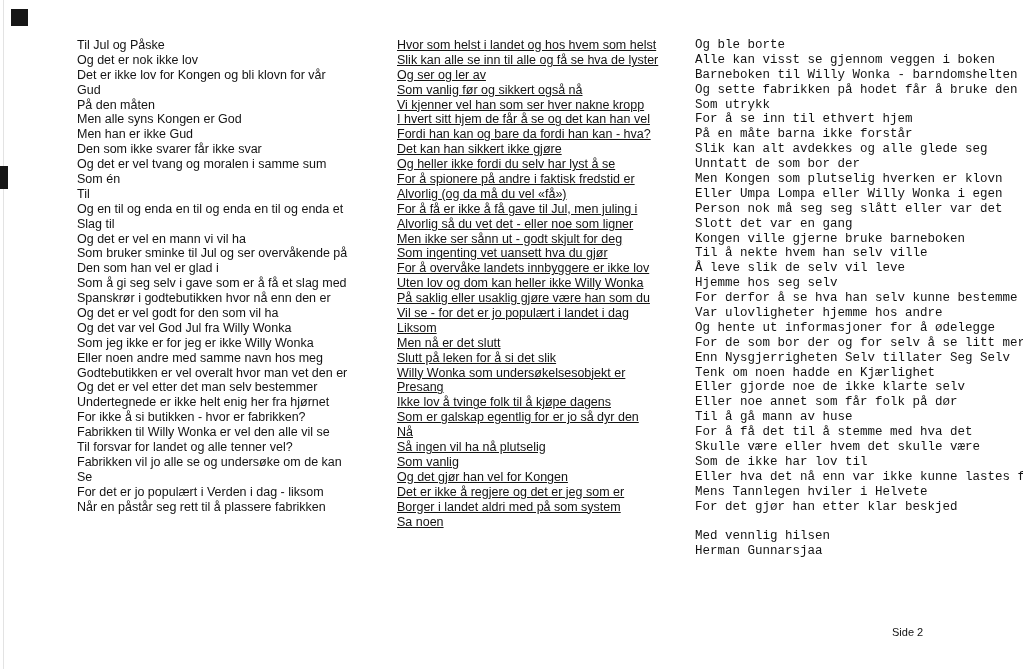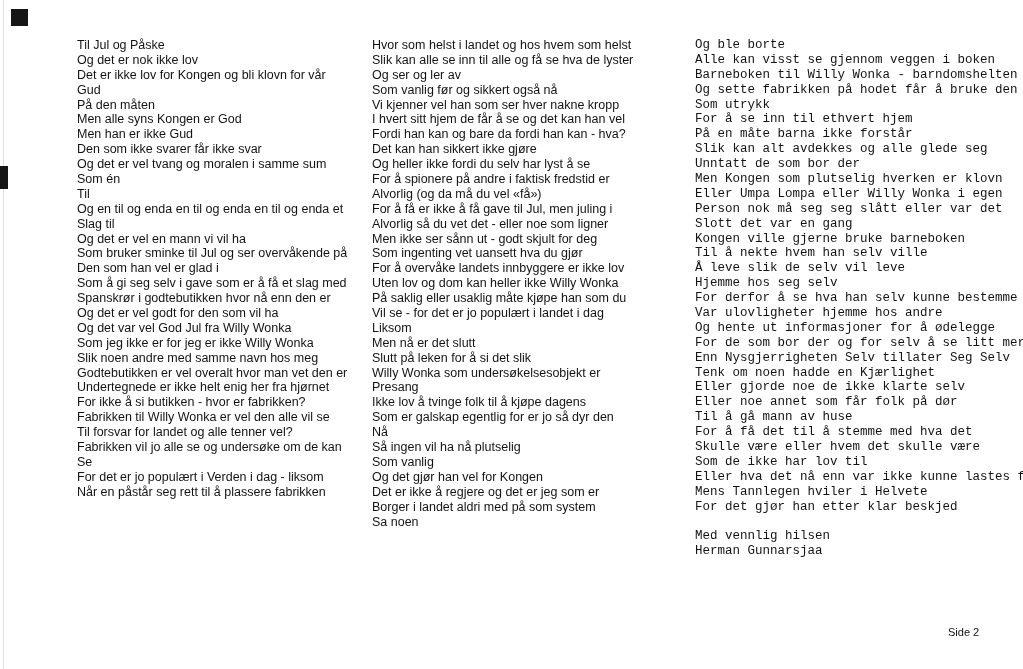--- a/index.html
+++ b/index.html
@@ -31,27 +31,27 @@
   .artifact.sq2 { left: 0;    top: 166px; width: 8px; height: 23px; }
   .col {
     position: absolute;
     top: 38px;
     font-size: 12.5px;
     line-height: 14.9px;
     white-space: nowrap;
     letter-spacing: 0;
   }
   .col-1 { left: 77px;  }
-  .col-2 { left: 372px; }
+  .col-2 { left: 397px; text-decoration: underline; }
   .col-3 { left: 695px; font-family: Liberation Mono, monospace; }
   .line { height: 14.9px; }
   .spacer-line { height: 14.9px; }
   .footer-page-number {
     position: absolute;
-    left: 948px;
+    left: 892px;
     top: 626px;
     font-size: 11px;
     line-height: 13px;
     color: #131313;
   }
 </style>
 </head>
 <body>
 
 <div class="page-edge-line"></div>
@@ -74,22 +74,23 @@
       <div class="line">Og en til og enda en til og enda en til og enda et</div>
       <div class="line">Slag til</div>
       <div class="line">Og det er vel en mann vi vil ha</div>
       <div class="line">Som bruker sminke til Jul og ser overvåkende på</div>
       <div class="line">Den som han vel er glad i</div>
       <div class="line">Som å gi seg selv i gave som er å få et slag med</div>
       <div class="line">Spanskrør i godtebutikken hvor nå enn den er</div>
       <div class="line">Og det er vel godt for den som vil ha</div>
       <div class="line">Og det var vel God Jul fra Willy Wonka</div>
       <div class="line">Som jeg ikke er for jeg er ikke Willy Wonka</div>
-      <div class="line">Slik noen andre med samme navn hos meg</div>
+      <div class="line">Eller noen andre med samme navn hos meg</div>
       <div class="line">Godtebutikken er vel overalt hvor man vet den er</div>
+      <div class="line">Og det er vel etter det man selv bestemmer</div>
       <div class="line">Undertegnede er ikke helt enig her fra hjørnet</div>
       <div class="line">For ikke å si butikken - hvor er fabrikken?</div>
       <div class="line">Fabrikken til Willy Wonka er vel den alle vil se</div>
       <div class="line">Til forsvar for landet og alle tenner vel?</div>
       <div class="line">Fabrikken vil jo alle se og undersøke om de kan</div>
       <div class="line">Se</div>
       <div class="line">For det er jo populært i Verden i dag - liksom</div>
       <div class="line">Når en påstår seg rett til å plassere fabrikken</div>
     </div>
 </div>
@@ -106,21 +107,21 @@
       <div class="line">Det kan han sikkert ikke gjøre</div>
       <div class="line">Og heller ikke fordi du selv har lyst å se</div>
       <div class="line">For å spionere på andre i faktisk fredstid er</div>
       <div class="line">Alvorlig (og da må du vel «få»)</div>
       <div class="line">For å få er ikke å få gave til Jul, men juling i</div>
       <div class="line">Alvorlig så du vet det - eller noe som ligner</div>
       <div class="line">Men ikke ser sånn ut - godt skjult for deg</div>
       <div class="line">Som ingenting vet uansett hva du gjør</div>
       <div class="line">For å overvåke landets innbyggere er ikke lov</div>
       <div class="line">Uten lov og dom kan heller ikke Willy Wonka</div>
-      <div class="line">På saklig eller usaklig måte kjøpe han som du</div>
+      <div class="line">På saklig eller usaklig gjøre være han som du</div>
       <div class="line">Vil se - for det er jo populært i landet i dag</div>
       <div class="line">Liksom</div>
       <div class="line">Men nå er det slutt</div>
       <div class="line">Slutt på leken for å si det slik</div>
       <div class="line">Willy Wonka som undersøkelsesobjekt er</div>
       <div class="line">Presang</div>
       <div class="line">Ikke lov å tvinge folk til å kjøpe dagens</div>
       <div class="line">Som er galskap egentlig for er jo så dyr den</div>
       <div class="line">Nå</div>
       <div class="line">Så ingen vil ha nå plutselig</div>

